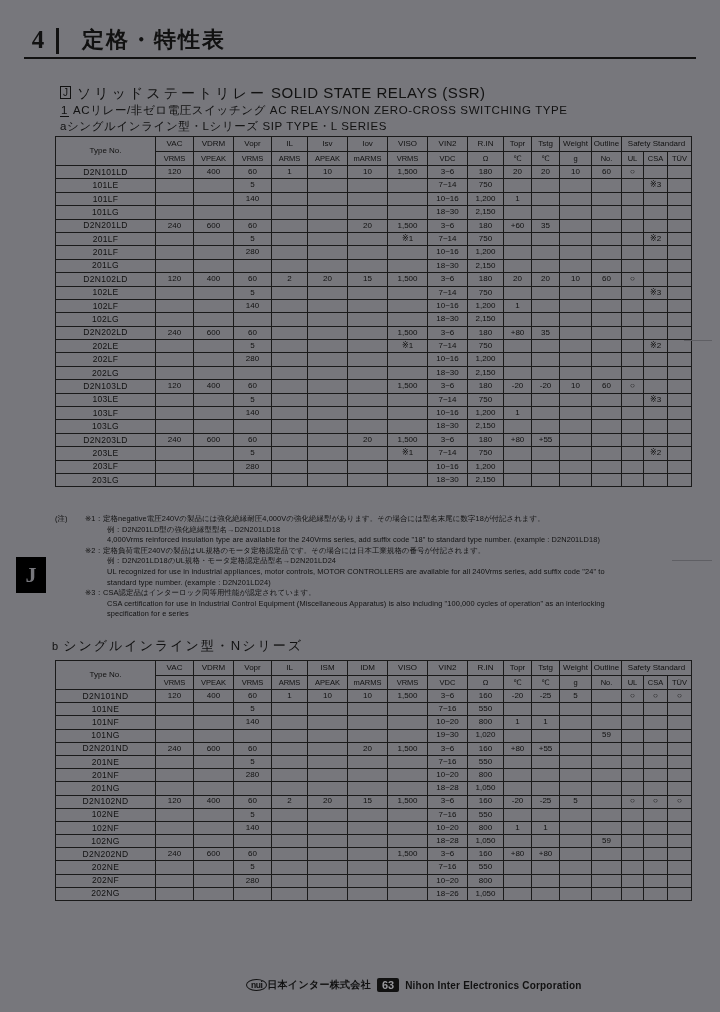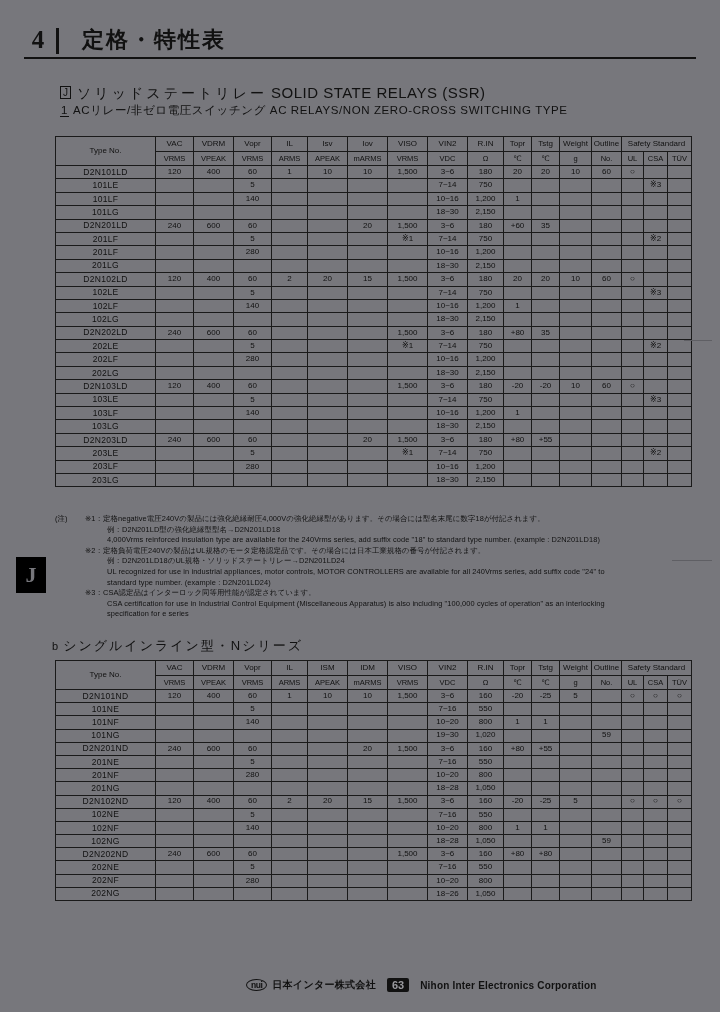--- a/index.html
+++ b/index.html
@@ -65,21 +65,21 @@
   .rh{height:13.4px;}
   .rh2{height:13.2px;}
 
   
   .notes{position:absolute;left:55px;top:514px;width:615px;font-size:7.4px;
     line-height:10.6px;letter-spacing:0.1px;}
   .notes .ln{white-space:nowrap;}
 
   
   .foot{position:absolute;left:0;top:978px;width:720px;height:22px;}
-  .foot-inner{position:absolute;left:246px;top:0;display:flex;align-items:center;gap:5px;}
+  .foot-inner{position:absolute;left:246px;top:0;display:flex;align-items:center;gap:0;}
   .logo-oval{
     border:1.6px solid #111;border-radius:50%;padding:0px 4px;
     font-size:8.5px;font-weight:bold;letter-spacing:-0.5px;
   }
   .foot-jp{font-size:10px;font-weight:bold;letter-spacing:0.3px;}
   .pgnum{background:#111;color:#9a9a9e;font-weight:bold;font-size:11px;
     padding:1px 5px;margin:0 6px;border-radius:2px;}
   .foot-en{font-size:10px;font-weight:bold;letter-spacing:0.2px;}
 
   .ln-right{position:absolute;right:8px;top:560px;width:40px;height:1px;background:#5f5f64;}
@@ -98,20 +98,23 @@
   </div>
 
   <div class="s-j">
     <span class="boxmark">J</span><span class="jp">ソリッドステートリレー</span><span class="en">SOLID STATE RELAYS (SSR)</span>
   </div>
 
   <div class="s-1">
     <span class="numbox">1</span><span>ACリレー/非ゼロ電圧スイッチング AC RELAYS/NON ZERO-CROSS SWITCHING TYPE</span>
   </div>
 
+  <div class="s-a">
+    <span class="numbox">a</span><span>シングルインライン型・Lシリーズ SIP TYPE・L SERIES</span>
+  </div>
 
   <table class="spec t1" id="tbl-l">
       <colgroup>
         <col style="width:100px">
         <col style="width:38px">
         <col style="width:40px">
         <col style="width:38px">
         <col style="width:36px">
         <col style="width:40px">
         <col style="width:40px">
@@ -619,21 +622,21 @@
           <td></td>
         </tr>
       </tbody>
     </table>
 
   <div class="notes" id="notes-block">
       <div class="ln" style="position:relative;padding-left:30px"><span style="position:absolute;left:0;">(注)</span>※1：定格negative電圧240Vの製品には強化絶縁耐圧4,000Vの強化絶縁型があります。その場合には型名末尾に数字18が付記されます。</div>
       <div class="ln" style="position:relative;padding-left:52px">例：D2N201LD型の強化絶縁型型名→D2N201LD18</div>
       <div class="ln" style="position:relative;padding-left:52px">4,000Vrms reinforced insulation type are available for the 240Vrms series, add suffix code "18" to standard type number. (example : D2N201LD18)</div>
       <div class="ln" style="position:relative;padding-left:30px">※2：定格負荷電圧240Vの製品はUL規格のモータ定格認定品です。その場合には日本工業規格の番号が付記されます。</div>
-      <div class="ln" style="position:relative;padding-left:52px">例：D2N201LD18のUL規格・ソリッドステートリレー→D2N201LD24</div>
+      <div class="ln" style="position:relative;padding-left:52px">例：D2N201LD18のUL規格・モータ定格認定品型名→D2N201LD24</div>
       <div class="ln" style="position:relative;padding-left:52px">UL recognized for use in industrial appliances, motor controls, MOTOR CONTROLLERS are available for all 240Vrms series, add suffix code "24" to</div>
       <div class="ln" style="position:relative;padding-left:52px">standard type number. (example : D2N201LD24)</div>
       <div class="ln" style="position:relative;padding-left:30px">※3：CSA認定品はインターロック同等用性能が認定されています。</div>
       <div class="ln" style="position:relative;padding-left:52px">CSA certification for use in Industrial Control Equipment (Miscellaneous Apparatus) is also including "100,000 cycles of operation" as an interlocking</div>
       <div class="ln" style="position:relative;padding-left:52px">specification for  e series</div>
     </div>
 
   <div class="jtab">
     <span>J</span>
   </div>

